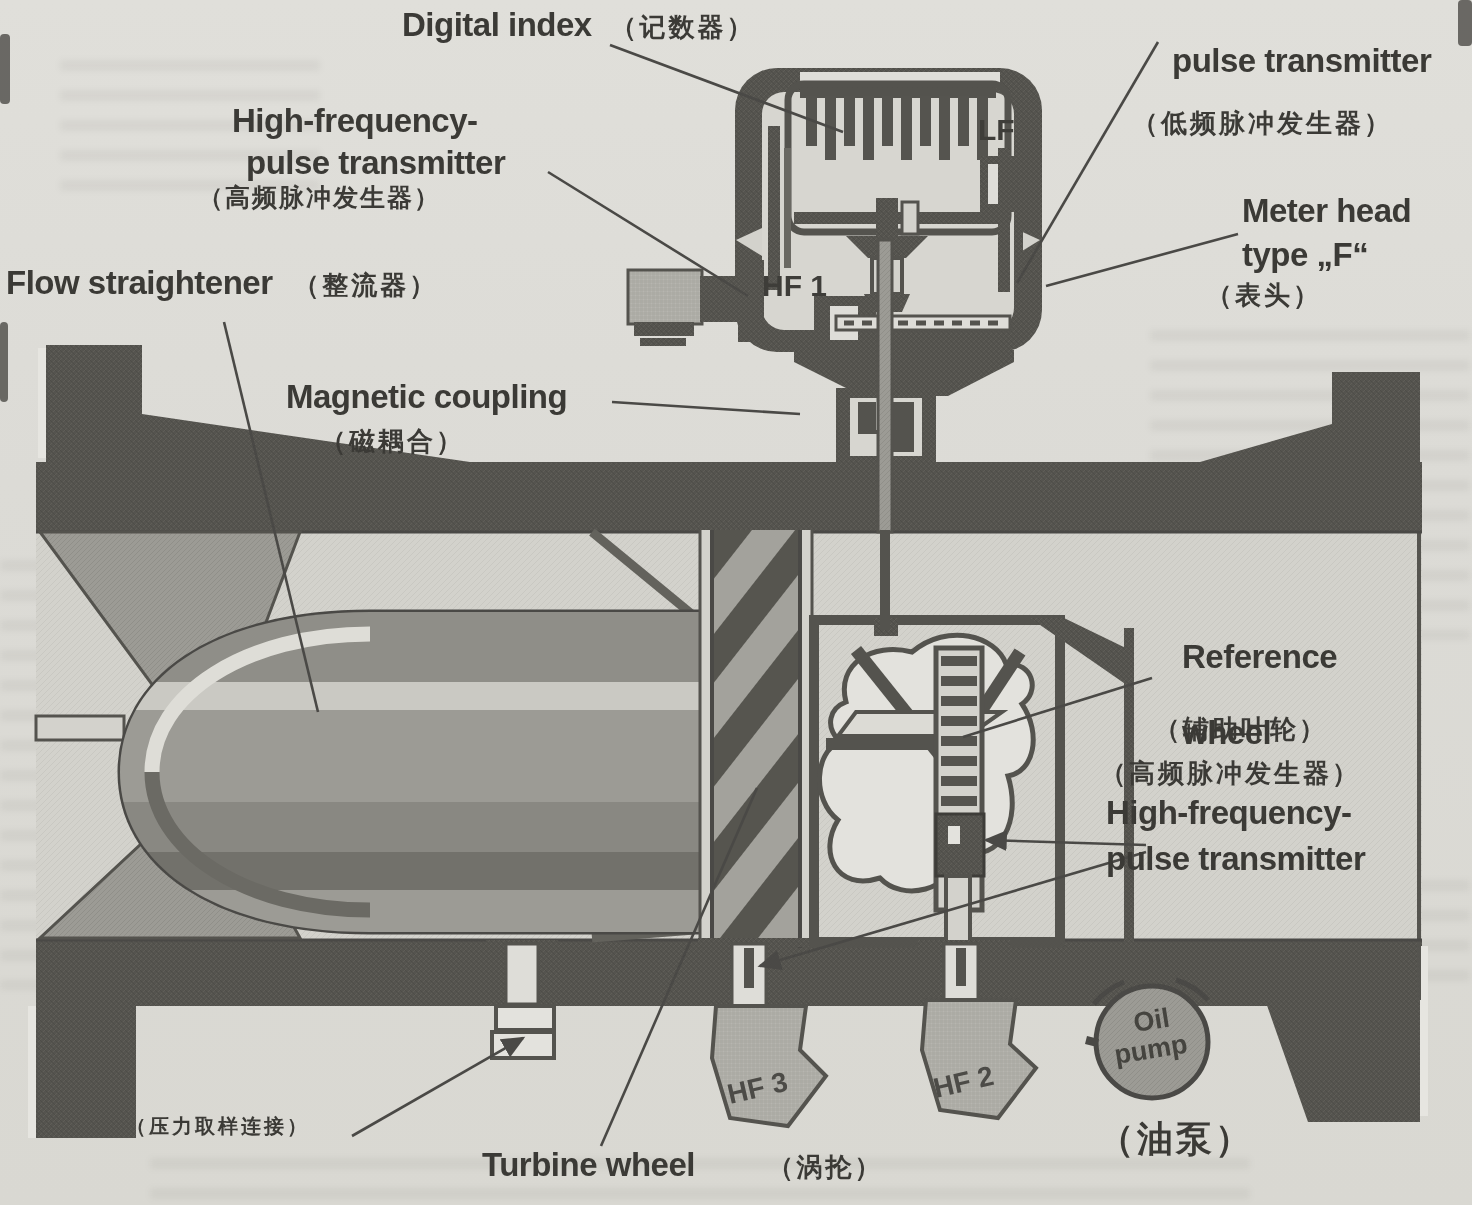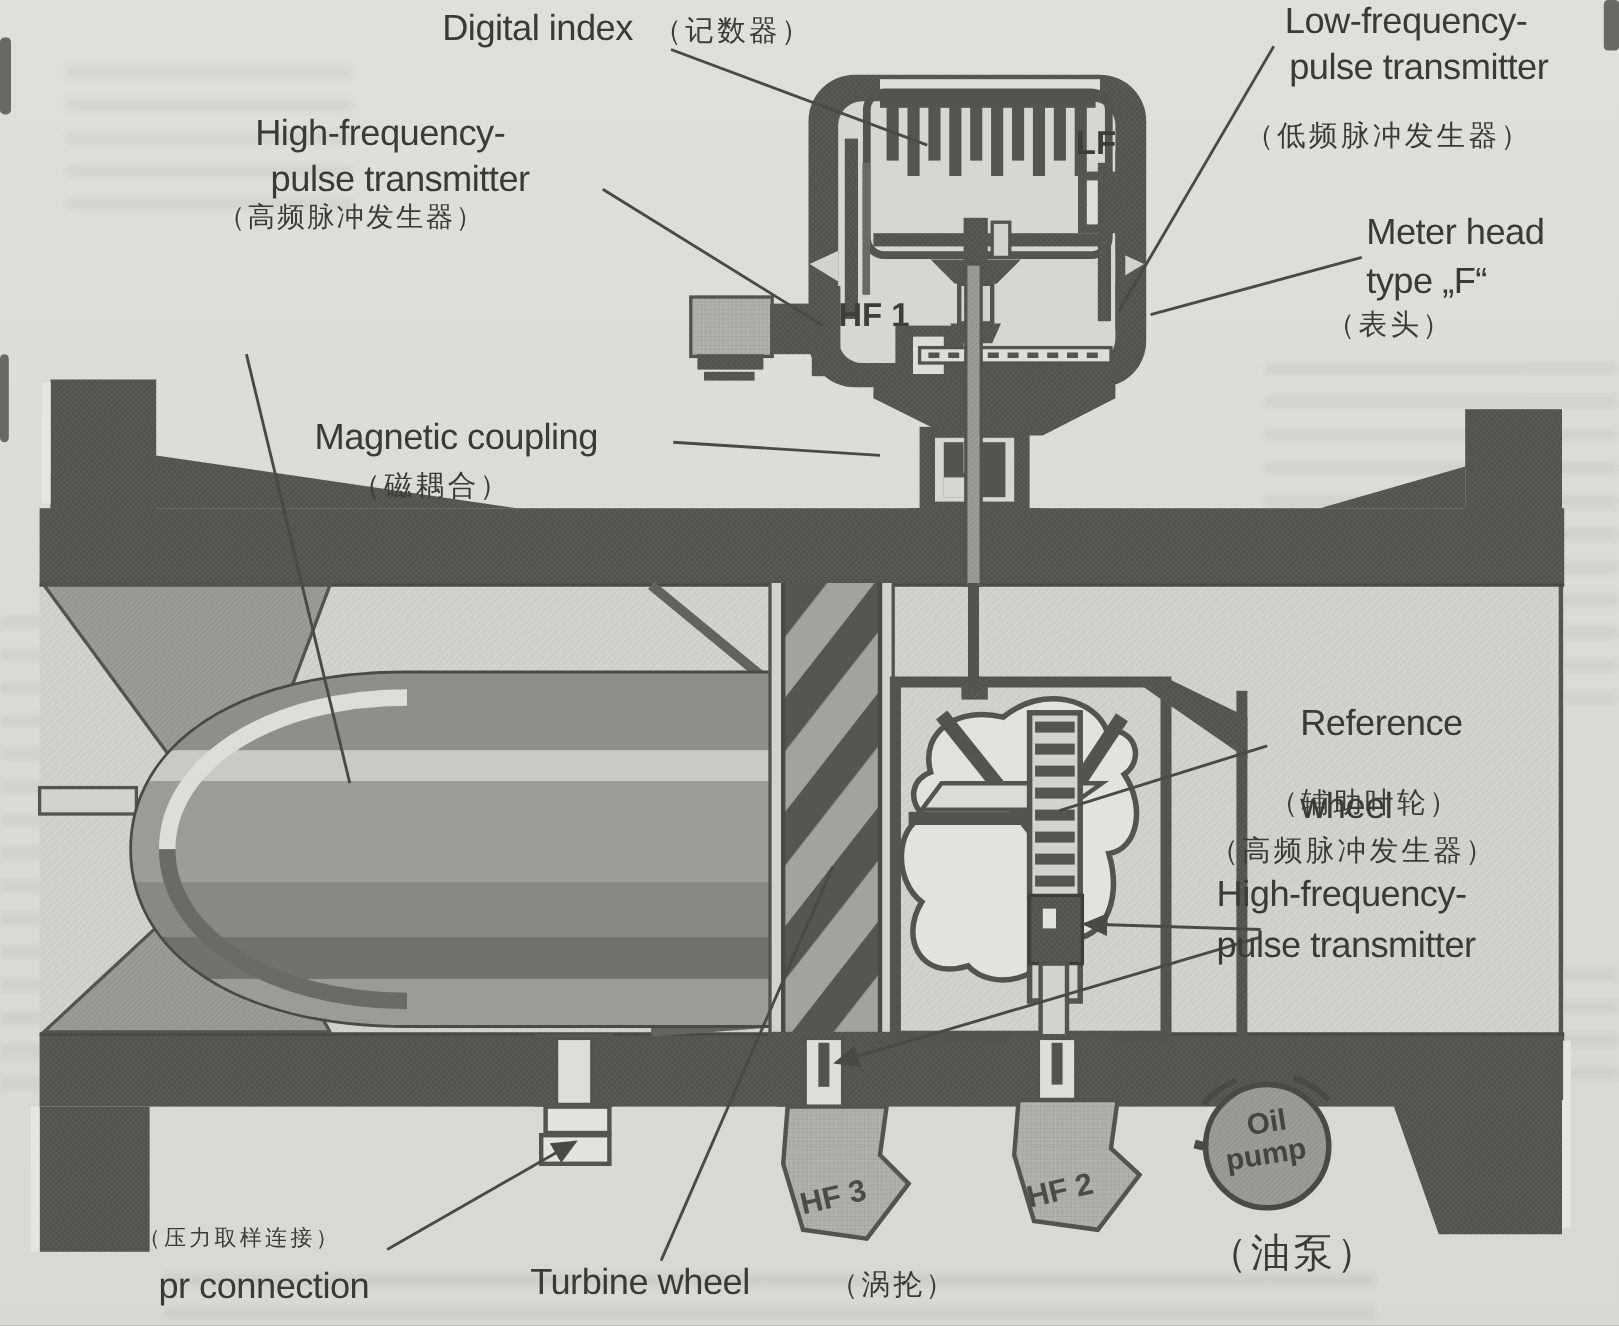--- a/index.html
+++ b/index.html
@@ -1,20 +1,20 @@
 <!DOCTYPE html>
 <html><head>
 <meta charset="utf-8">
 <style>
   html,body{margin:0;padding:0;background:#b9b8b3;}
   .page{position:relative;width:1472px;height:1205px;overflow:hidden;
         background:linear-gradient(180deg,#e0dfda 0%,#dcdbd6 40%,#d9d8d2 100%);
         font-family:"Liberation Sans","DejaVu Sans",sans-serif;}
   .art{position:absolute;left:0;top:0;}
-  .lbl{position:absolute;font-weight:normal;color:#3b3a36;white-space:nowrap;line-height:1.05;}
+  .lbl{position:absolute;font-weight:bold;color:#3b3a36;white-space:nowrap;line-height:1.05;}
   .en{font-size:33px;letter-spacing:-0.5px;}
   .zh{font-size:26px;letter-spacing:3px;}
   .zh-sm{font-size:25px;letter-spacing:2px;}
   .bleed{position:absolute;opacity:.38;filter:blur(3px);pointer-events:none;
          background:repeating-linear-gradient(180deg,rgba(98,96,90,.20) 0 11px,rgba(98,96,90,0) 11px 30px);}
   .smudge{position:absolute;background:#55544f;border-radius:4px;opacity:.85;}
 </style>
 </head>
 <body>
 
@@ -243,47 +243,49 @@
       <text x="1135" y="1032" font-size="27" fill="#45443f" transform="rotate(-9 1135 1032)">Oil</text>
       <text x="1116" y="1064" font-size="27" fill="#45443f" transform="rotate(-9 1116 1064)">pump</text>
     </g>
   </svg>
 
   <div class="lbl en" style="left:402px;top:8px;">
     <span>Digital index</span>
     <span class="zh" style="margin-left:10px;">（记数器）</span>
   </div>
 
-  <div class="lbl en" style="left:1168px;top:2px;">Low-frequency-</div>
   <div class="lbl en" style="left:1172px;top:44px;">pulse transmitter</div>
   <div class="lbl zh" style="left:1132px;top:110px;">（低频脉冲发生器）</div>
 
   <div class="lbl en" style="left:232px;top:104px;">High-frequency-</div>
   <div class="lbl en" style="left:246px;top:146px;">pulse transmitter</div>
   <div class="lbl zh-sm" style="left:198px;top:184px;">（高频脉冲发生器）</div>
 
+  <div class="lbl en" style="left:6px;top:266px;">
+    <span>Flow straightener</span>
+    <span class="zh" style="margin-left:12px;">（整流器）</span>
+  </div>
 
   <div class="lbl en" style="left:286px;top:380px;">Magnetic coupling</div>
   <div class="lbl zh" style="left:320px;top:428px;">（磁耦合）</div>
 
   <div class="lbl en" style="left:1242px;top:194px;">Meter head</div>
   <div class="lbl en" style="left:1242px;top:238px;">type „F“</div>
   <div class="lbl zh" style="left:1206px;top:282px;">（表头）</div>
 
   <div class="lbl en" style="left:1182px;top:640px;text-align:right;">Reference</div>
   <div class="lbl en" style="left:1182px;top:716px;">wheel</div>
   <div class="lbl zh" style="left:1154px;top:716px;">（辅助叶轮）</div>
 
   <div class="lbl zh" style="left:1100px;top:760px;">（高频脉冲发生器）</div>
   <div class="lbl en" style="left:1106px;top:796px;">High-frequency-</div>
   <div class="lbl en" style="left:1106px;top:842px;">pulse transmitter</div>
 
   <div class="lbl zh" style="left:1098px;top:1120px;font-size:36px;">（油泵）</div>
 
   <div class="lbl zh" style="left:126px;top:1116px;font-size:20px;">（压力取样连接）</div>
-  <div class="lbl en" style="left:144px;top:1152px;">pr connection</div>
 
   <div class="lbl en" style="left:482px;top:1148px;">
     <span>Turbine wheel</span>
     <span class="zh" style="margin-left:64px;">（涡抡）</span>
   </div>
 
 </div>
 
 </body></html>

